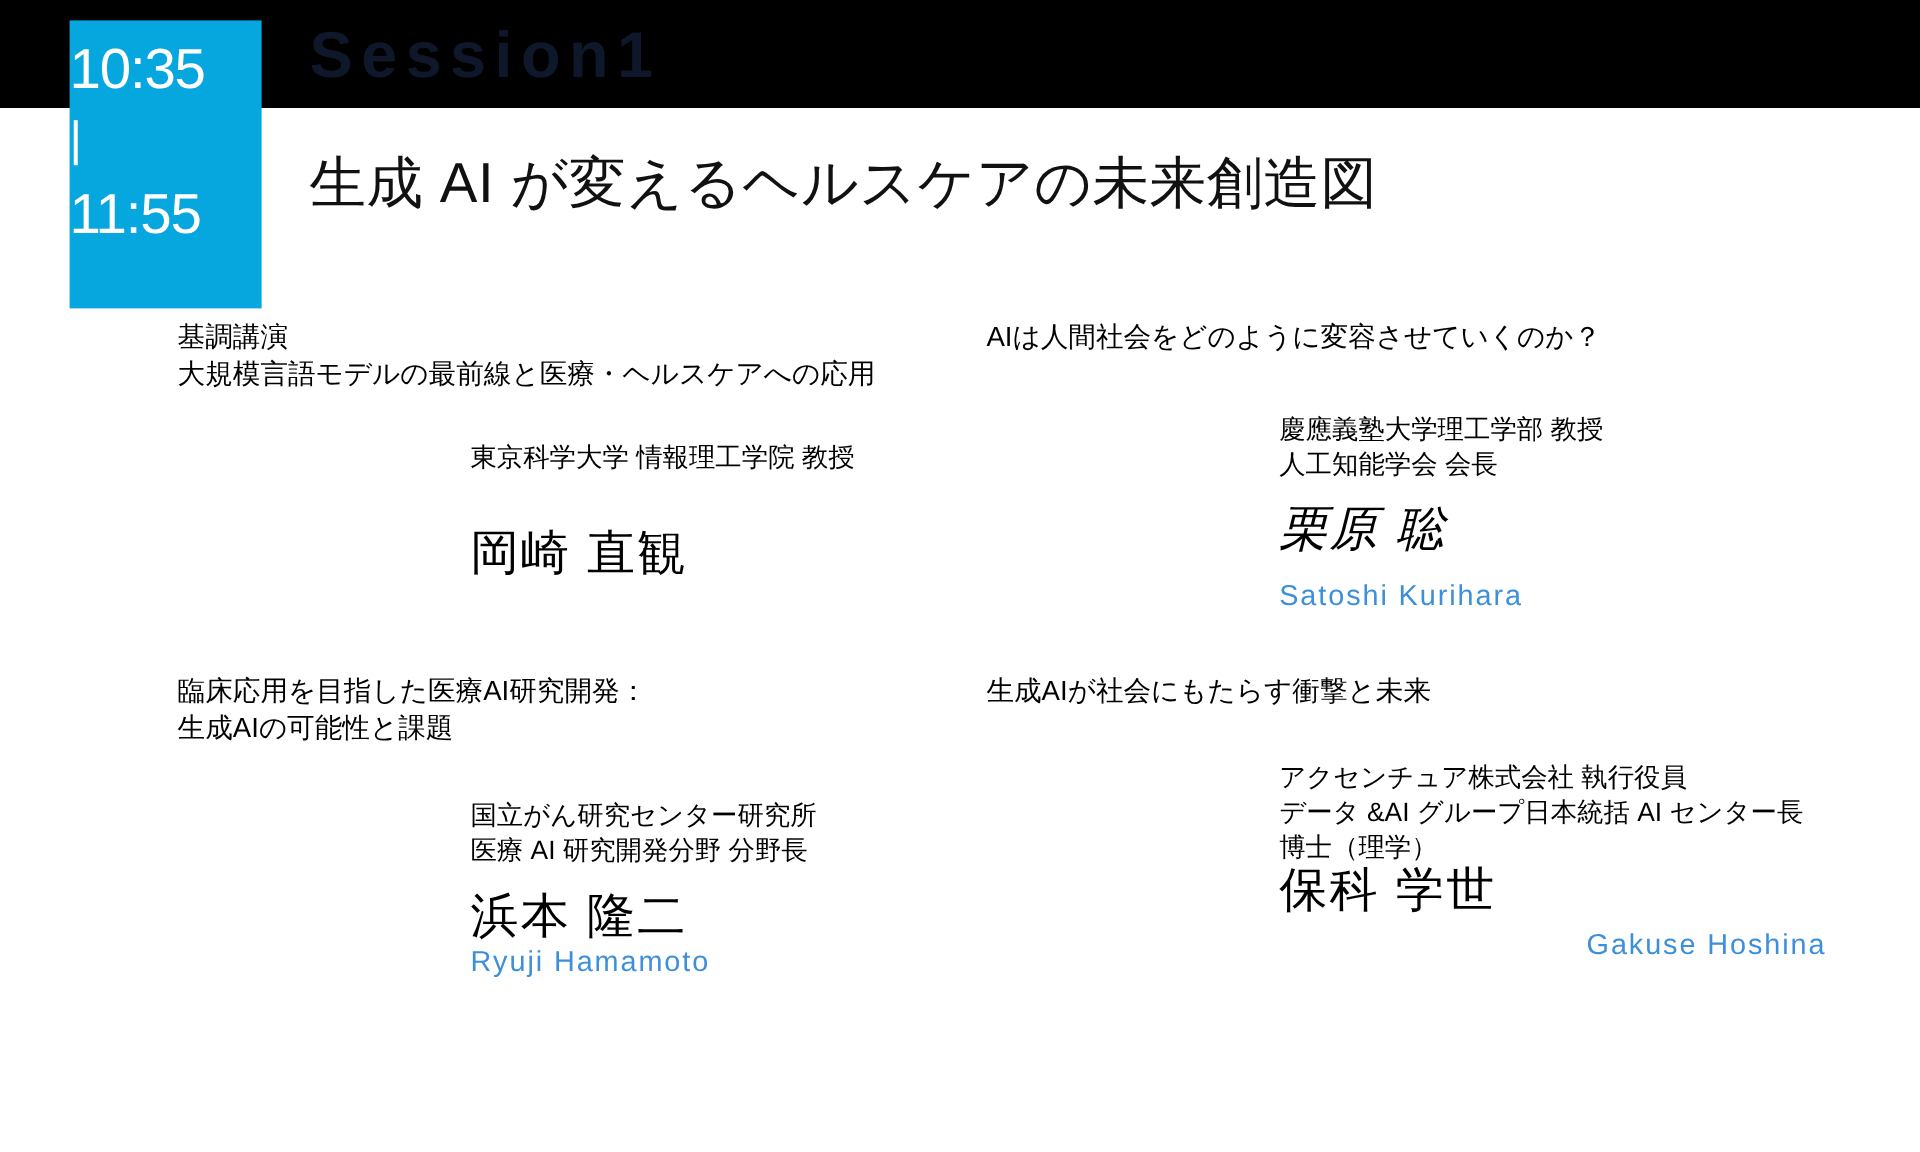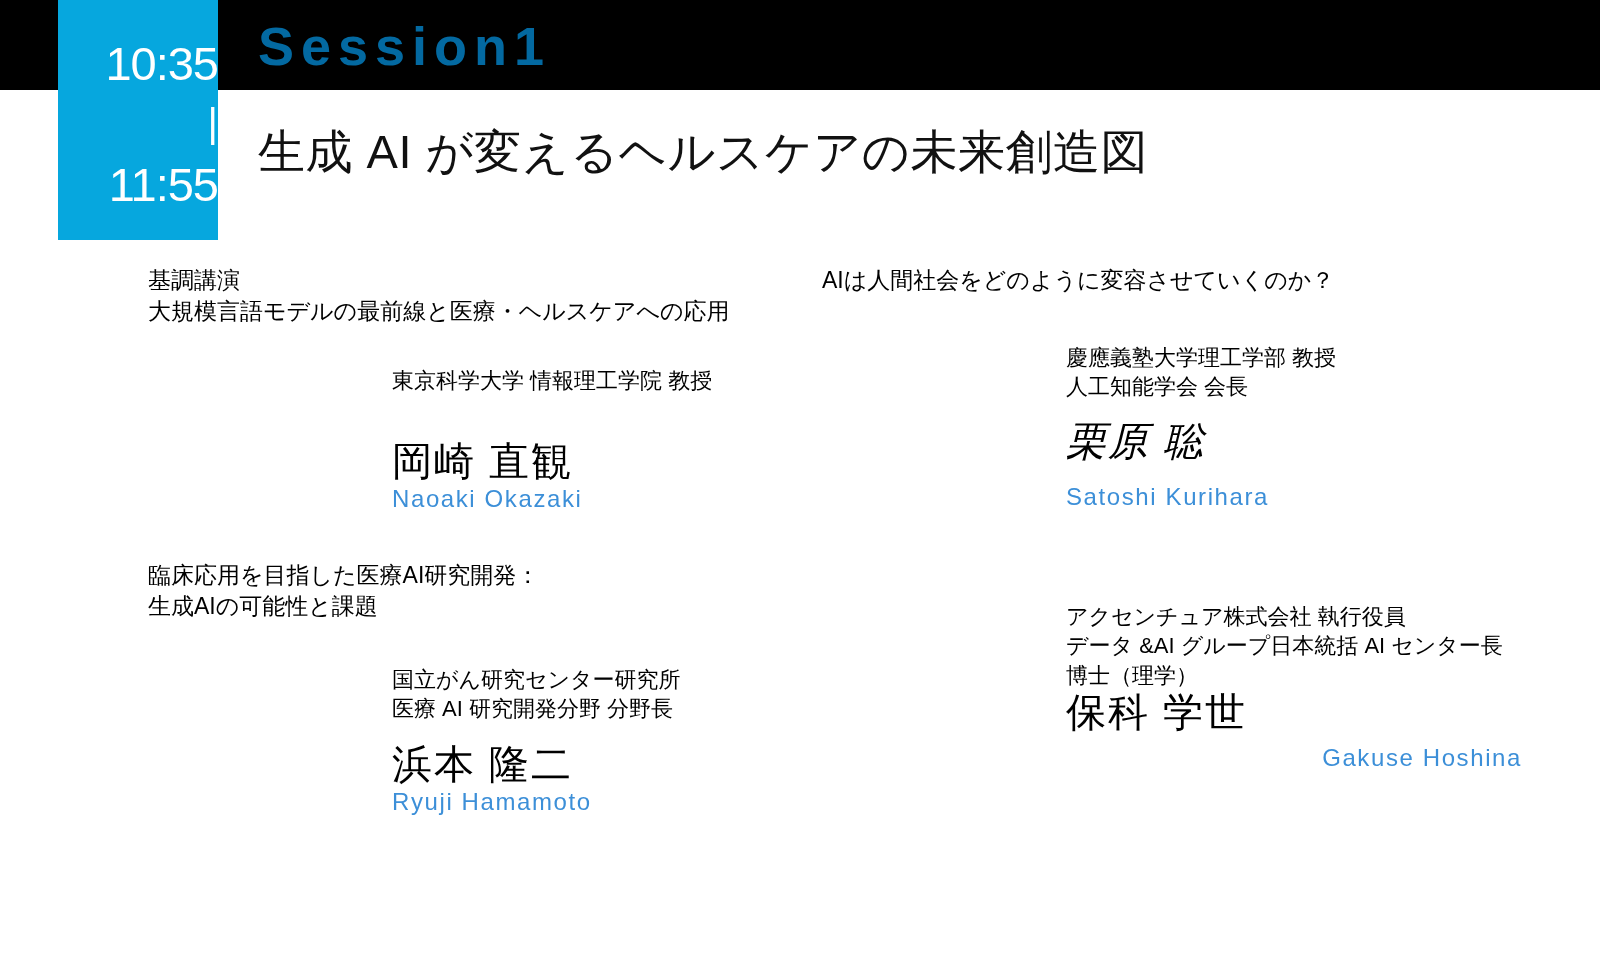--- a/index.html
+++ b/index.html
@@ -23,30 +23,30 @@
     left: 0;
     top: 0;
     width: 1600px;
     height: 90px;
     background: #000000;
   }
 
   .time-badge {
     position: absolute;
     left: 58px;
-    top: 0;
+    top: 17px;
     width: 160px;
     height: 240px;
     background: #06A7DE;
     display: flex;
     flex-direction: column;
-    align-items: flex-end;
+    align-items: flex-start;
     justify-content: flex-start;
     box-sizing: border-box;
-    padding-top: 40px;
+    padding-top: 16px;
   }
   .time-badge .t-line {
     color: #ffffff;
     font-size: 47px;
     line-height: 1.0;
     letter-spacing: -1px;
     font-weight: 400;
     font-family: "Liberation Sans", "DejaVu Sans", sans-serif;
   }
   .time-badge .t-sep {
@@ -54,21 +54,21 @@
     font-size: 40px;
     line-height: 1.0;
     margin: 16px 0 18px 0;
     font-weight: 400;
   }
 
   .session-label {
     position: absolute;
     left: 258px;
     top: 19px;
-    color: #0369a1;
+    color: #0f172a;
     font-size: 54px;
     font-weight: bold;
     letter-spacing: 7px;
     line-height: 1.0;
     white-space: nowrap;
   }
 
   .session-title {
     position: absolute;
     left: 258px;
@@ -173,21 +173,20 @@
 <div class="session-title">生成 AI が変えるヘルスケアの未来創造図</div>
 
 <div class="speakers">
 
   <div class="spk spk-col-left spk-row-top tl">
     <p class="spk-topic">基調講演
 大規模言語モデルの最前線と医療・ヘルスケアへの応用</p>
     <div class="spk-detail">
       <p class="spk-affil">東京科学大学 情報理工学院 教授</p>
       <p class="spk-name">岡崎 直観</p>
-      <p class="spk-romaji">Naoaki Okazaki</p>
     </div>
   </div>
 
   <div class="spk spk-col-right spk-row-top tr">
     <p class="spk-topic">AIは人間社会をどのように変容させていくのか？</p>
     <div class="spk-detail">
       <p class="spk-affil">慶應義塾大学理工学部 教授
 人工知能学会 会長</p>
       <p class="spk-name">栗原 聡</p>
       <p class="spk-romaji">Satoshi Kurihara</p>
@@ -199,20 +198,21 @@
 生成AIの可能性と課題</p>
     <div class="spk-detail">
       <p class="spk-affil">国立がん研究センター研究所
 医療 AI 研究開発分野 分野長</p>
       <p class="spk-name">浜本 隆二</p>
       <p class="spk-romaji">Ryuji Hamamoto</p>
     </div>
   </div>
 
   <div class="spk spk-col-right spk-row-bottom br">
+    <p class="spk-topic">生成AIが社会にもたらす衝撃と未来</p>
     <div class="spk-detail">
       <p class="spk-affil">アクセンチュア株式会社 執行役員
 データ &amp;AI グループ日本統括 AI センター長
 博士（理学）</p>
       <p class="spk-name">保科 学世</p>
       <p class="spk-romaji">Gakuse Hoshina</p>
     </div>
   </div>
 
 </div>

